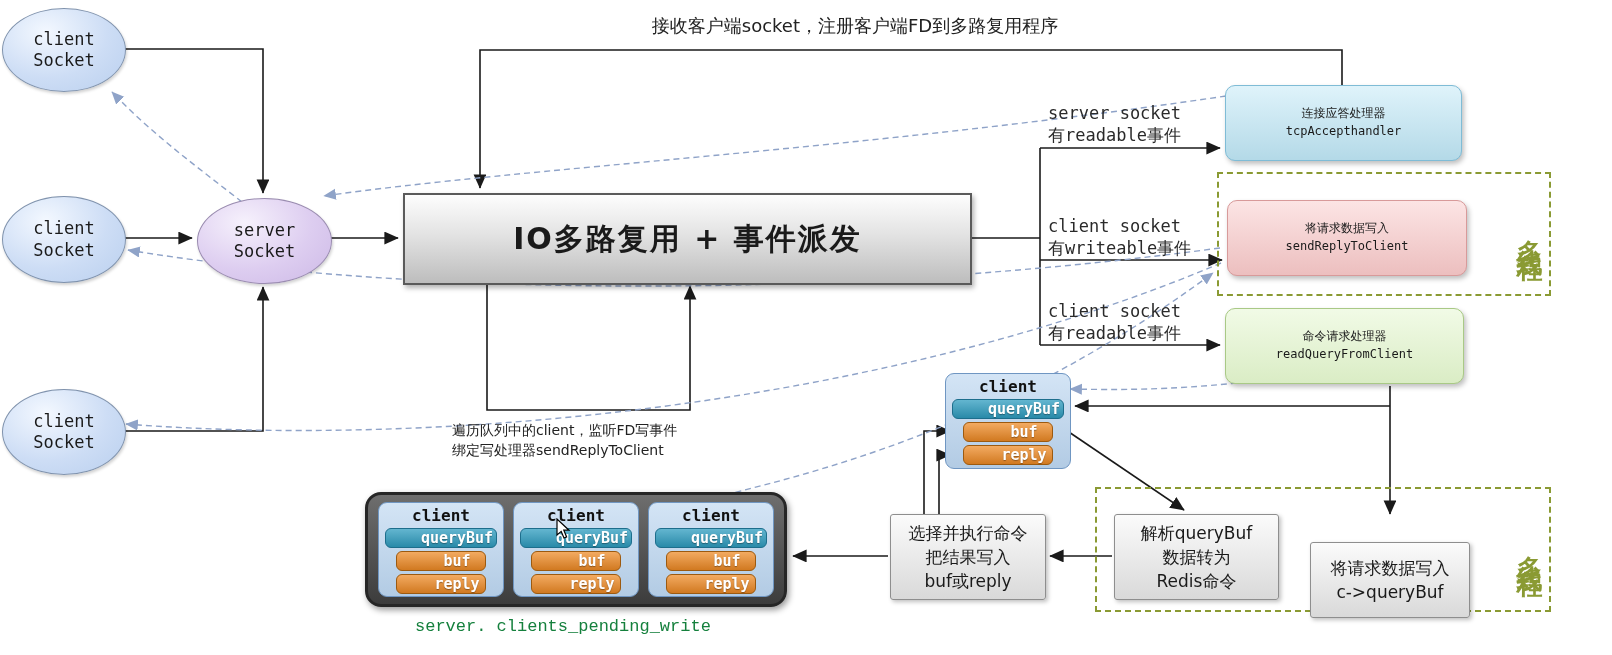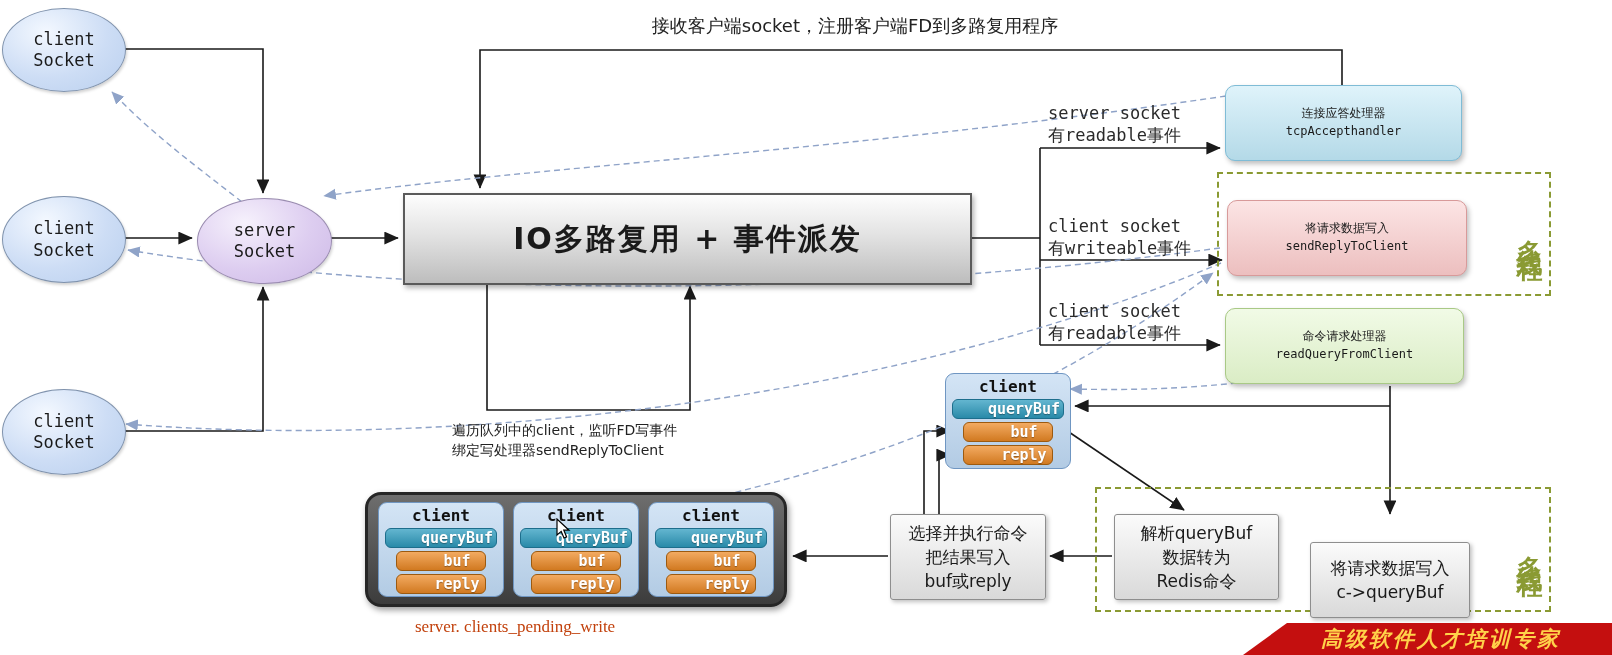--- a/index.html
+++ b/index.html
@@ -45,21 +45,21 @@
   
   .dashbox{border:2.5px dashed var(--olive,#8a9a33);background:transparent;z-index:1;}
   .vlabel{
     position:absolute;right:6px;top:50%;transform:translateY(-50%);
     writing-mode:vertical-rl;color:var(--olive,#8a9a33);font-size:26px;font-weight:600;letter-spacing:10px;line-height:1;
   }
 
   
   .note{font-size:18px;color:#222;}
   .note2{font-size:14px;color:#222;line-height:1.45;}
-  .qlabel{font-family:Liberation Serif, serif;font-size:17px;color:#c2410c;}
+  .qlabel{font-family:Liberation Mono, monospace;font-size:17px;color:#15803d;}
 
   
   .card{
     background:linear-gradient(rgba(255,255,255,.35),rgba(0,0,0,.05)),var(--card-bg,#bcd6f0);
     border:1.5px solid #6f96c2;border-radius:9px;padding:3px 6px 6px 6px;box-sizing:border-box;
     display:flex;flex-direction:column;align-items:center;
   }
   .card-header{
     font-family:"DejaVu Sans Mono","Liberation Mono",monospace;font-weight:bold;font-size:16px;color:#111;
     height:20px;display:flex;align-items:center;
@@ -241,21 +241,18 @@
   <div class="abs pbox" style="left:1114px;top:514px;width:163px;height:84px;">
     <div>解析queryBuf</div>
     <div>数据转为</div>
     <div>Redis命令</div>
   </div>
   <div class="abs pbox" style="left:1310px;top:534px;width:158px;height:74px;margin-top:8px;">
     <div>将请求数据写入</div>
     <div>c-&gt;queryBuf</div>
   </div>
 
-  <div class="abs banner" style="left:1243px;top:623px;width:369px;height:32px;">
-    <span>高级软件人才培训专家</span>
-  </div>
 
   <svg class="abs cursor" style="left:556px;top:518px;" width="20" height="22" viewBox="0 0 20 22">
     <path d="M1,1 L1,17 L5.2,13.4 L8,20 L10.6,18.9 L7.8,12.2 L13,12.2 Z" fill="#ffffff" stroke="#000000" stroke-width="1.2"></path>
   </svg>
 
 </div>
 
 </body></html>

